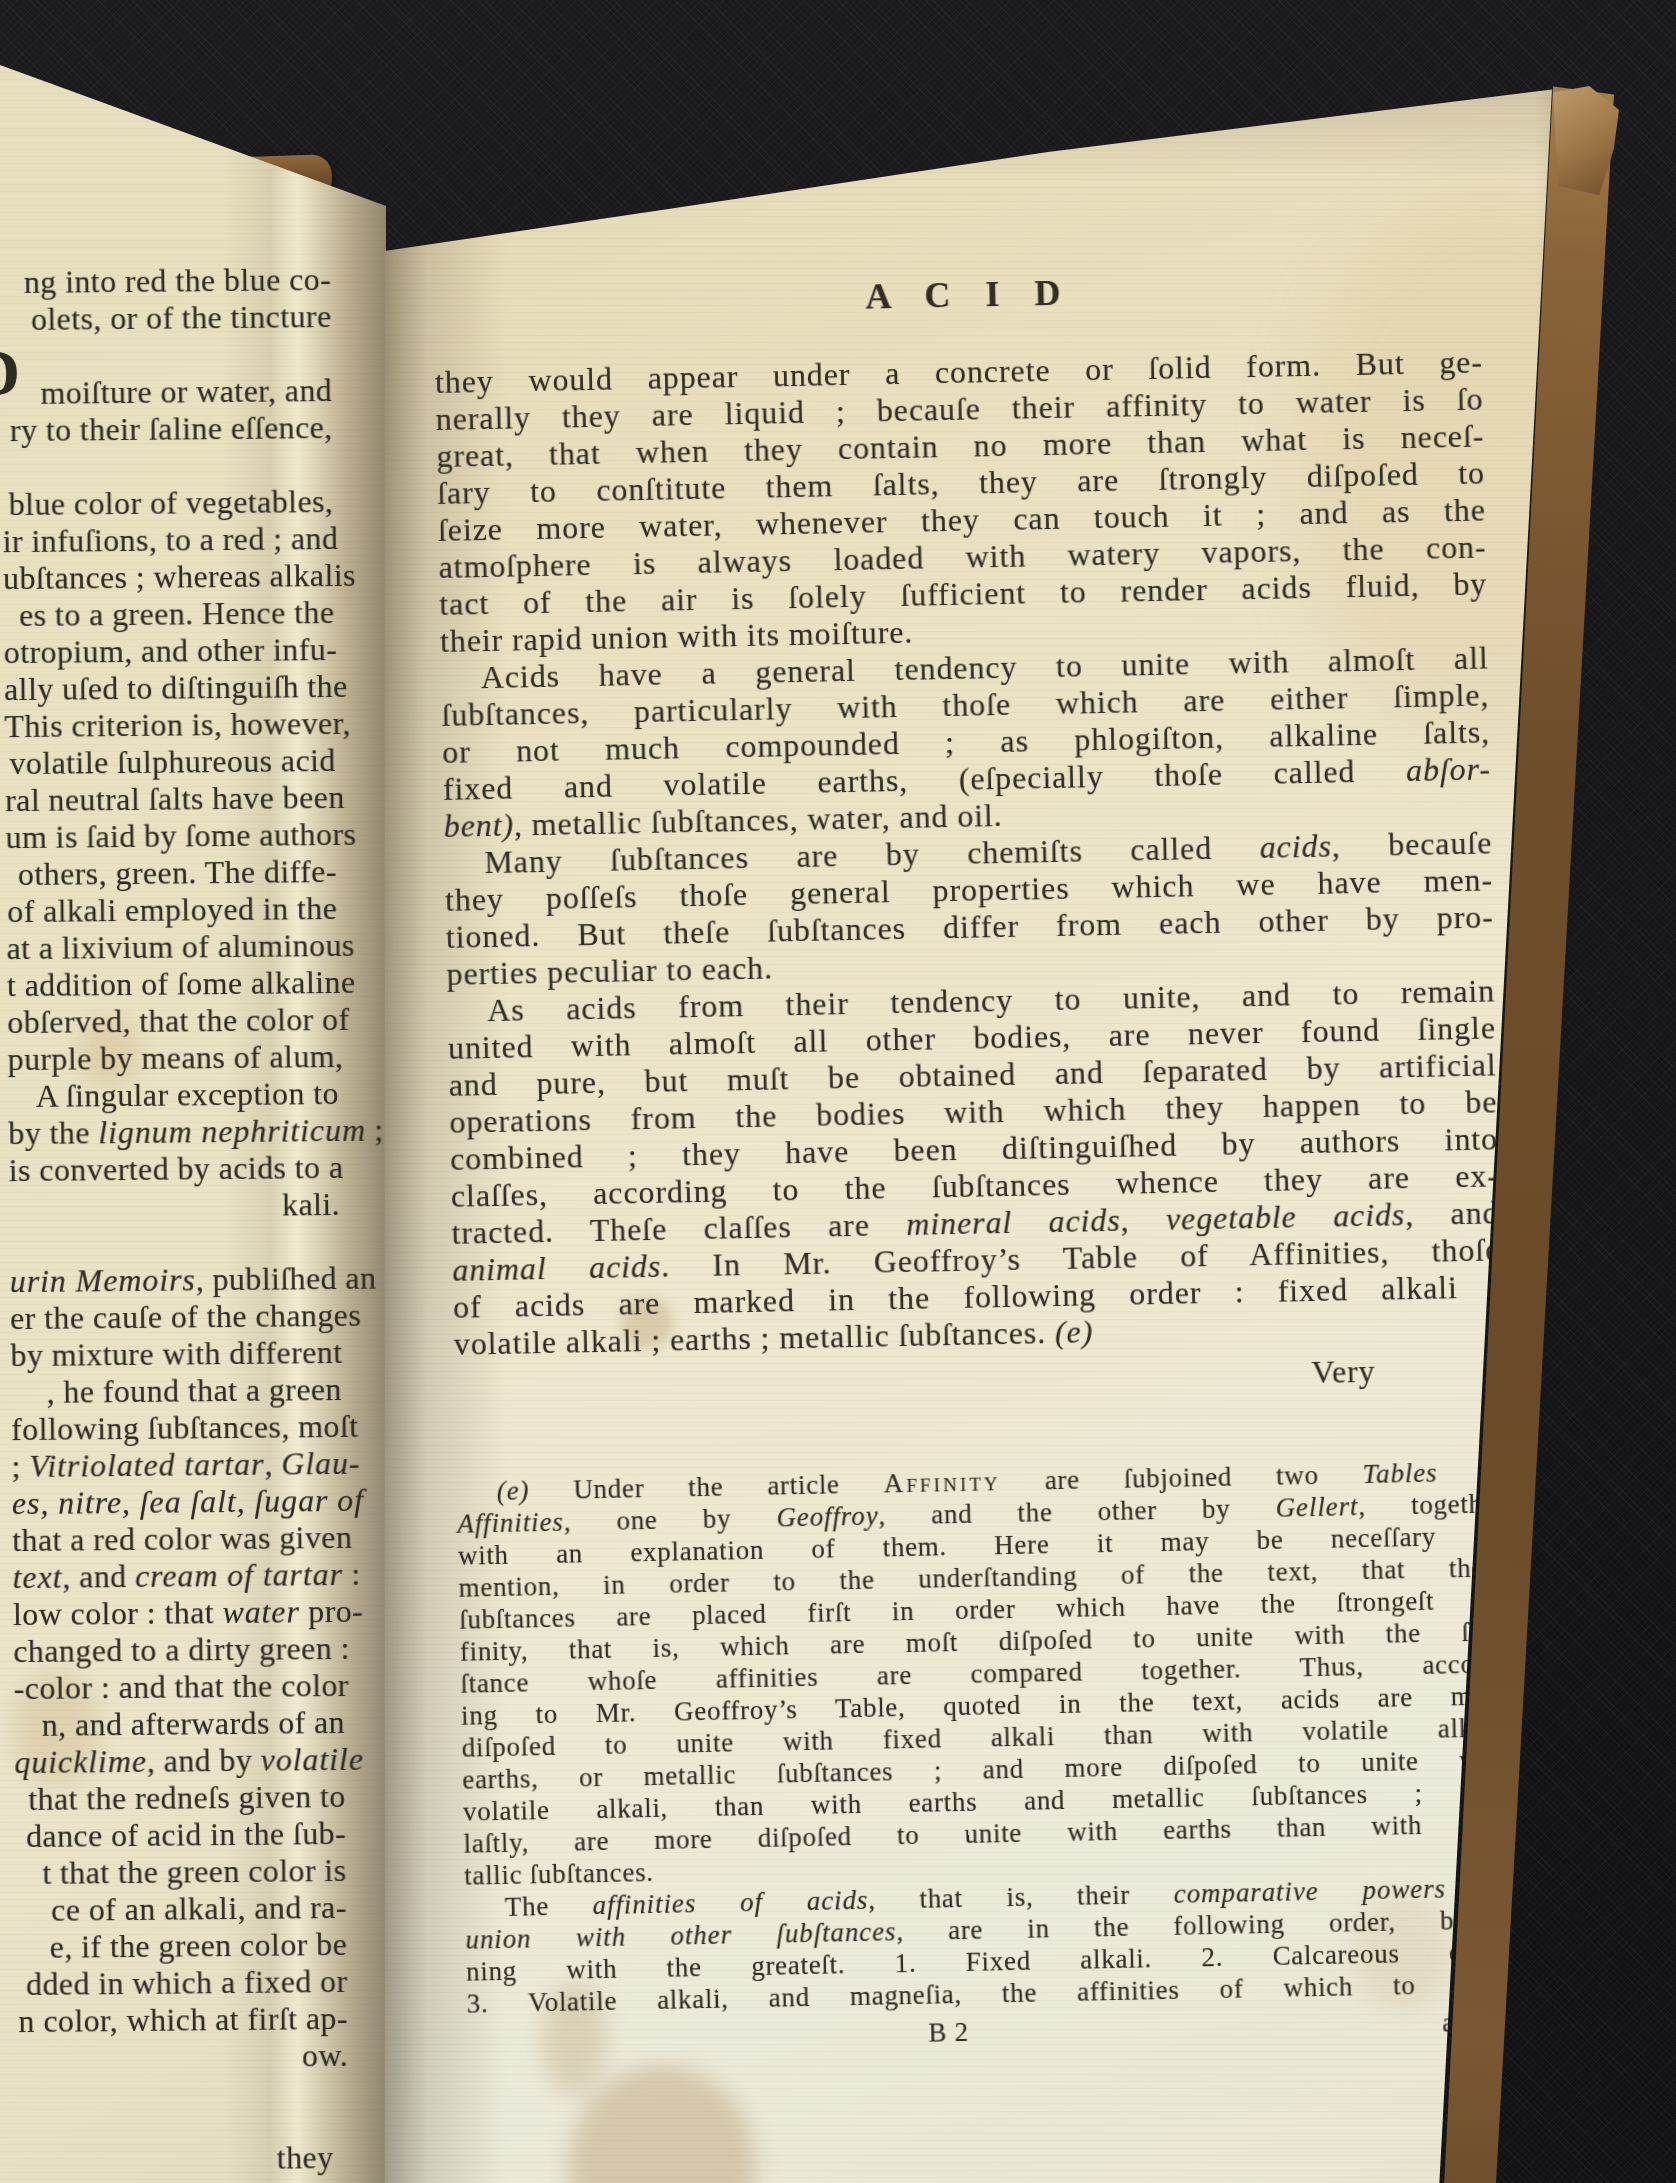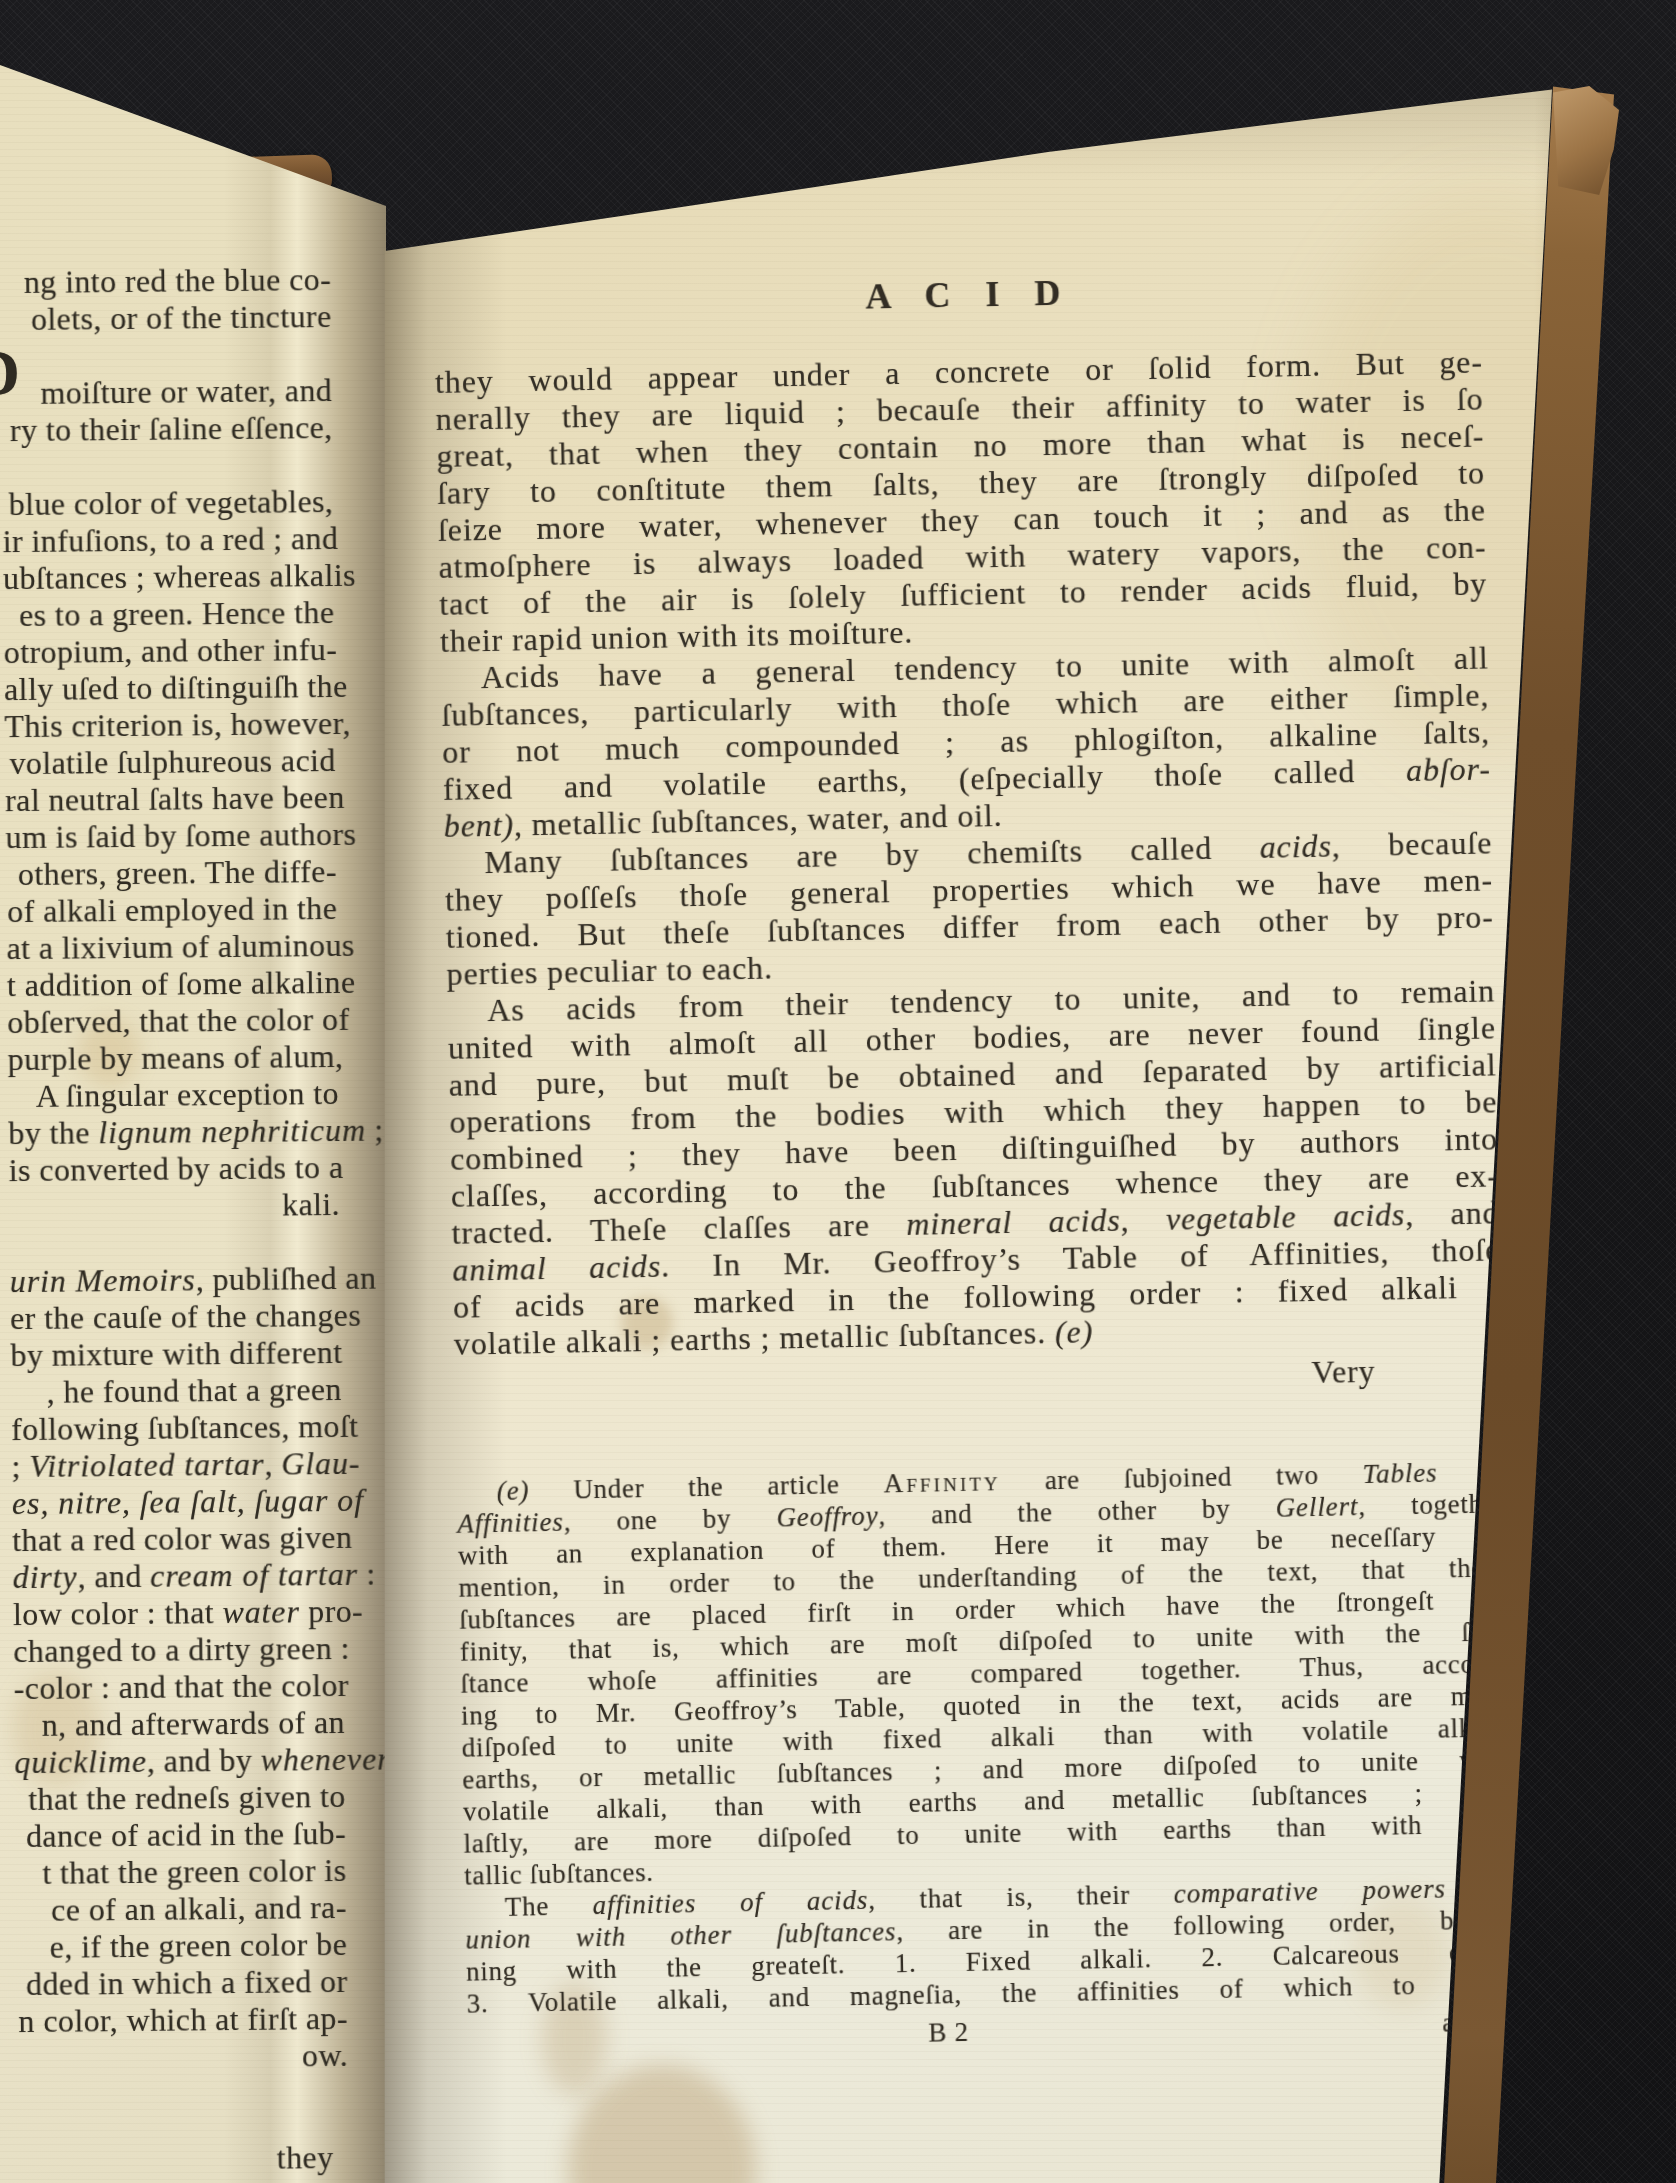--- a/index.html
+++ b/index.html
@@ -122,26 +122,26 @@
           <div class="tl">is converted by acids to a</div>
           <div class="tl">kali.</div>
           <div class="tl gap"><i>urin Memoirs</i>, publiſhed an</div>
           <div class="tl">er the cauſe of the changes</div>
           <div class="tl">by mixture with different</div>
           <div class="tl">, he found that a green</div>
           <div class="tl">following ſubſtances, moſt</div>
           <div class="tl">; <i>Vitriolated tartar</i>, <i>Glau-</i></div>
           <div class="tl"><i>es, nitre, ſea ſalt, ſugar of</i></div>
           <div class="tl">that a red color was given</div>
-          <div class="tl"><i>dirty</i>, and <i>cream of tartar</i> :</div>
+          <div class="tl"><i>text</i>, and <i>cream of tartar</i> :</div>
           <div class="tl">low color :  that <i>water</i> pro-</div>
           <div class="tl">changed to a dirty green :</div>
           <div class="tl">-color :  and that the color</div>
           <div class="tl">n, and afterwards of an</div>
-          <div class="tl"><i>quicklime</i>, and by <i>whenever</i></div>
+          <div class="tl"><i>quicklime</i>, and by <i>volatile</i></div>
           <div class="tl">that the redneſs given to</div>
           <div class="tl">dance of acid in the ſub-</div>
           <div class="tl">t that the green color is</div>
           <div class="tl">ce of an alkali, and ra-</div>
           <div class="tl">e, if the green color be</div>
           <div class="tl">dded in which a fixed or</div>
           <div class="tl">n color, which at firſt ap-</div>
           <div class="tl">ow.</div>
         </div>
       <div class="lp-catch">they</div>

